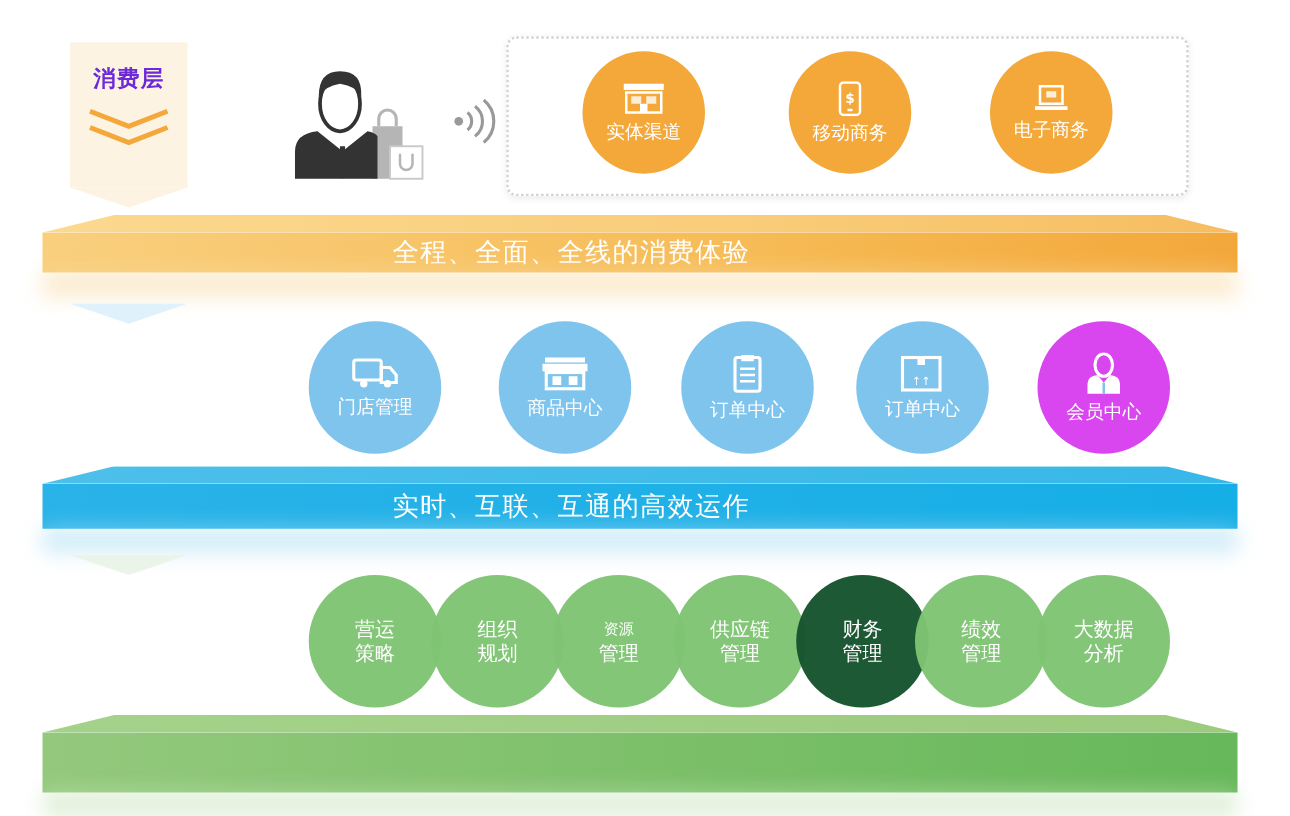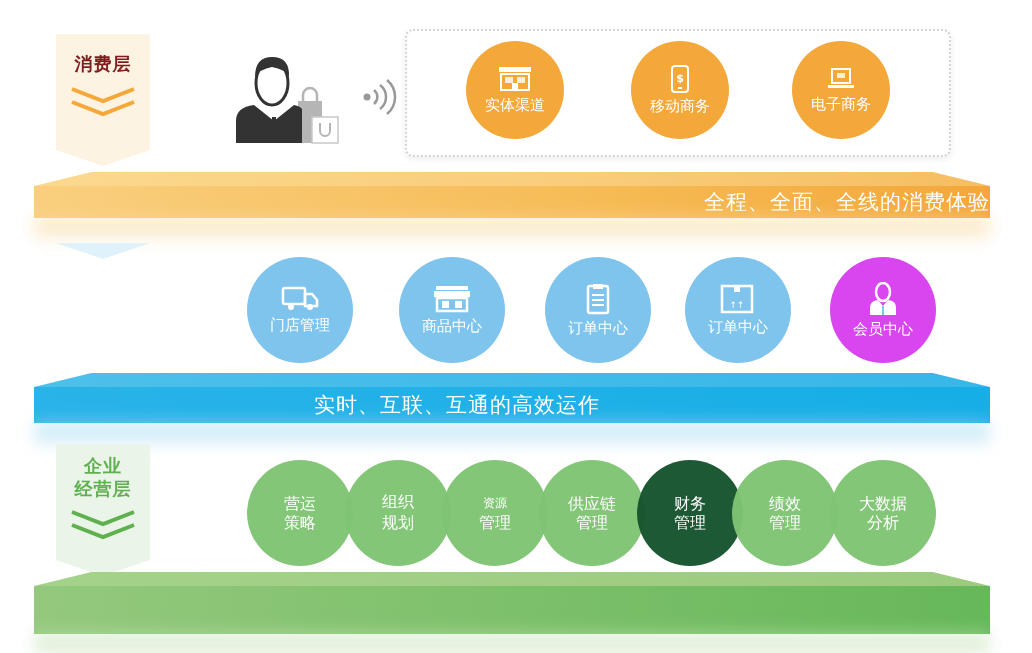--- a/index.html
+++ b/index.html
@@ -19,21 +19,21 @@
   .plat .shadow{position:absolute;left:0;width:956px;height:22px;filter:blur(8px);opacity:.5;}
   .circle{position:absolute;border-radius:50%;display:flex;flex-direction:column;align-items:center;justify-content:center;color:#fff;text-align:center;}
   .circle .lbl{font-size:15px;line-height:19px;}
   .circle .ico{margin-bottom:4px;}
 </style>
 </head>
 <body>
 
 <div class="tag" style="left:56px;top:34px;">
   <div class="body" style="background:#fdf3e2;height:98px;">
-    <div class="txt" style="color:#7f1d1d;">消费层</div>
+    <div class="txt" style="color:#6d28d9;">消费层</div>
     <svg class="chev" width="70" height="34" viewBox="0 0 70 34">
         <polyline points="4,4 35,16 66,4" fill="none" stroke="#f4a83a" stroke-width="4"></polyline>
         <polyline points="4,17 35,29 66,17" fill="none" stroke="#f4a83a" stroke-width="4"></polyline>
       </svg>
   </div>
   <div class="tip" style="border-top-color:#fdf3e2;"></div>
 </div>
 
 <svg class="abs" style="left:234px;top:55px;" width="106" height="90" viewBox="0 0 106 90">
   <rect x="64" y="46" width="24" height="42" fill="#b5b5b5"></rect>
@@ -77,21 +77,21 @@
   <svg class="ico" width="30" height="24" viewBox="0 0 30 24">
       <rect x="6" y="2" width="18" height="14" fill="none" stroke="#fff" stroke-width="2"></rect>
       <rect x="11" y="6" width="8" height="5" fill="#fff" opacity=".8"></rect>
       <rect x="2" y="18" width="26" height="3" fill="#fff"></rect>
     </svg>
   <div class="lbl">电子商务</div>
 </div>
 
 <div class="plat" style="top:172px;">
   <div class="top" style="background:linear-gradient(90deg,#fbd98f,#f9cc79 60%,#f6bd60);"></div>
-  <div class="front" style="height:32px;background:linear-gradient(90deg,#f9cf7e,#f6bb55 60%,#f3a73a);justify-content:flex-end;">
+  <div class="front" style="height:32px;background:linear-gradient(90deg,#f9cf7e,#f6bb55 60%,#f3a73a);">
     <span>全程、全面、全线的消费体验</span>
   </div>
   <div class="shadow" style="top:44px;background:#f8d9a0;"></div>
 </div>
 
 <div class="tag" style="left:56px;top:243px;">
   <div class="tip" style="border-top-color:#dff1fb;"></div>
 </div>
 
 <div class="circle" style="left:247px;top:257px;width:106px;height:106px;background:#7fc4ec;text-align:right;">
@@ -142,37 +142,29 @@
 
 <div class="plat" style="top:373px;">
   <div class="top" style="background:linear-gradient(90deg,#4dc0ea,#37b7e8);"></div>
   <div class="front" style="height:36px;background:linear-gradient(90deg,#29b3e8,#16aee6);">
     <span>实时、互联、互通的高效运作</span>
   </div>
   <div class="shadow" style="top:48px;background:#a9dcf2;"></div>
 </div>
 
 <div class="tag" style="left:56px;top:444px;">
-  <div class="body" style="background:#ebf4e8;height:106px;padding-top:10px;">
-    <div class="txt" style="color:#5fb04f;">企业</div>
-    <div class="txt" style="color:#5fb04f;">经营层</div>
-    <svg class="chev" style="margin-top:8px;" width="70" height="34" viewBox="0 0 70 34">
-        <polyline points="4,4 35,16 66,4" fill="none" stroke="#5fb04f" stroke-width="4"></polyline>
-        <polyline points="4,17 35,29 66,17" fill="none" stroke="#5fb04f" stroke-width="4"></polyline>
-      </svg>
-  </div>
   <div class="tip" style="border-top-color:#ebf4e8;"></div>
 </div>
 
 <div class="circle" style="left:247px;top:460px;width:106px;height:106px;background:#7fc473;opacity:.96;">
   <div class="lbl" style="font-size:16px;">营运</div>
   <div class="lbl" style="font-size:16px;">策略</div>
 </div>
 <div class="circle" style="left:345px;top:460px;width:106px;height:106px;background:#7fc473;opacity:.96;">
-  <div class="lbl" style="font-size:16px;font-family:Liberation Mono, monospace;">组织</div>
+  <div class="lbl" style="font-size:16px;">组织</div>
   <div class="lbl" style="font-size:16px;">规划</div>
 </div>
 <div class="circle" style="left:442px;top:460px;width:106px;height:106px;background:#7fc473;opacity:.96;">
   <div class="lbl" style="font-size:12px;">资源</div>
   <div class="lbl" style="font-size:16px;">管理</div>
 </div>
 <div class="circle" style="left:539px;top:460px;width:106px;height:106px;background:#7fc473;opacity:.96;">
   <div class="lbl" style="font-size:16px;">供应链</div>
   <div class="lbl" style="font-size:16px;">管理</div>
 </div>

